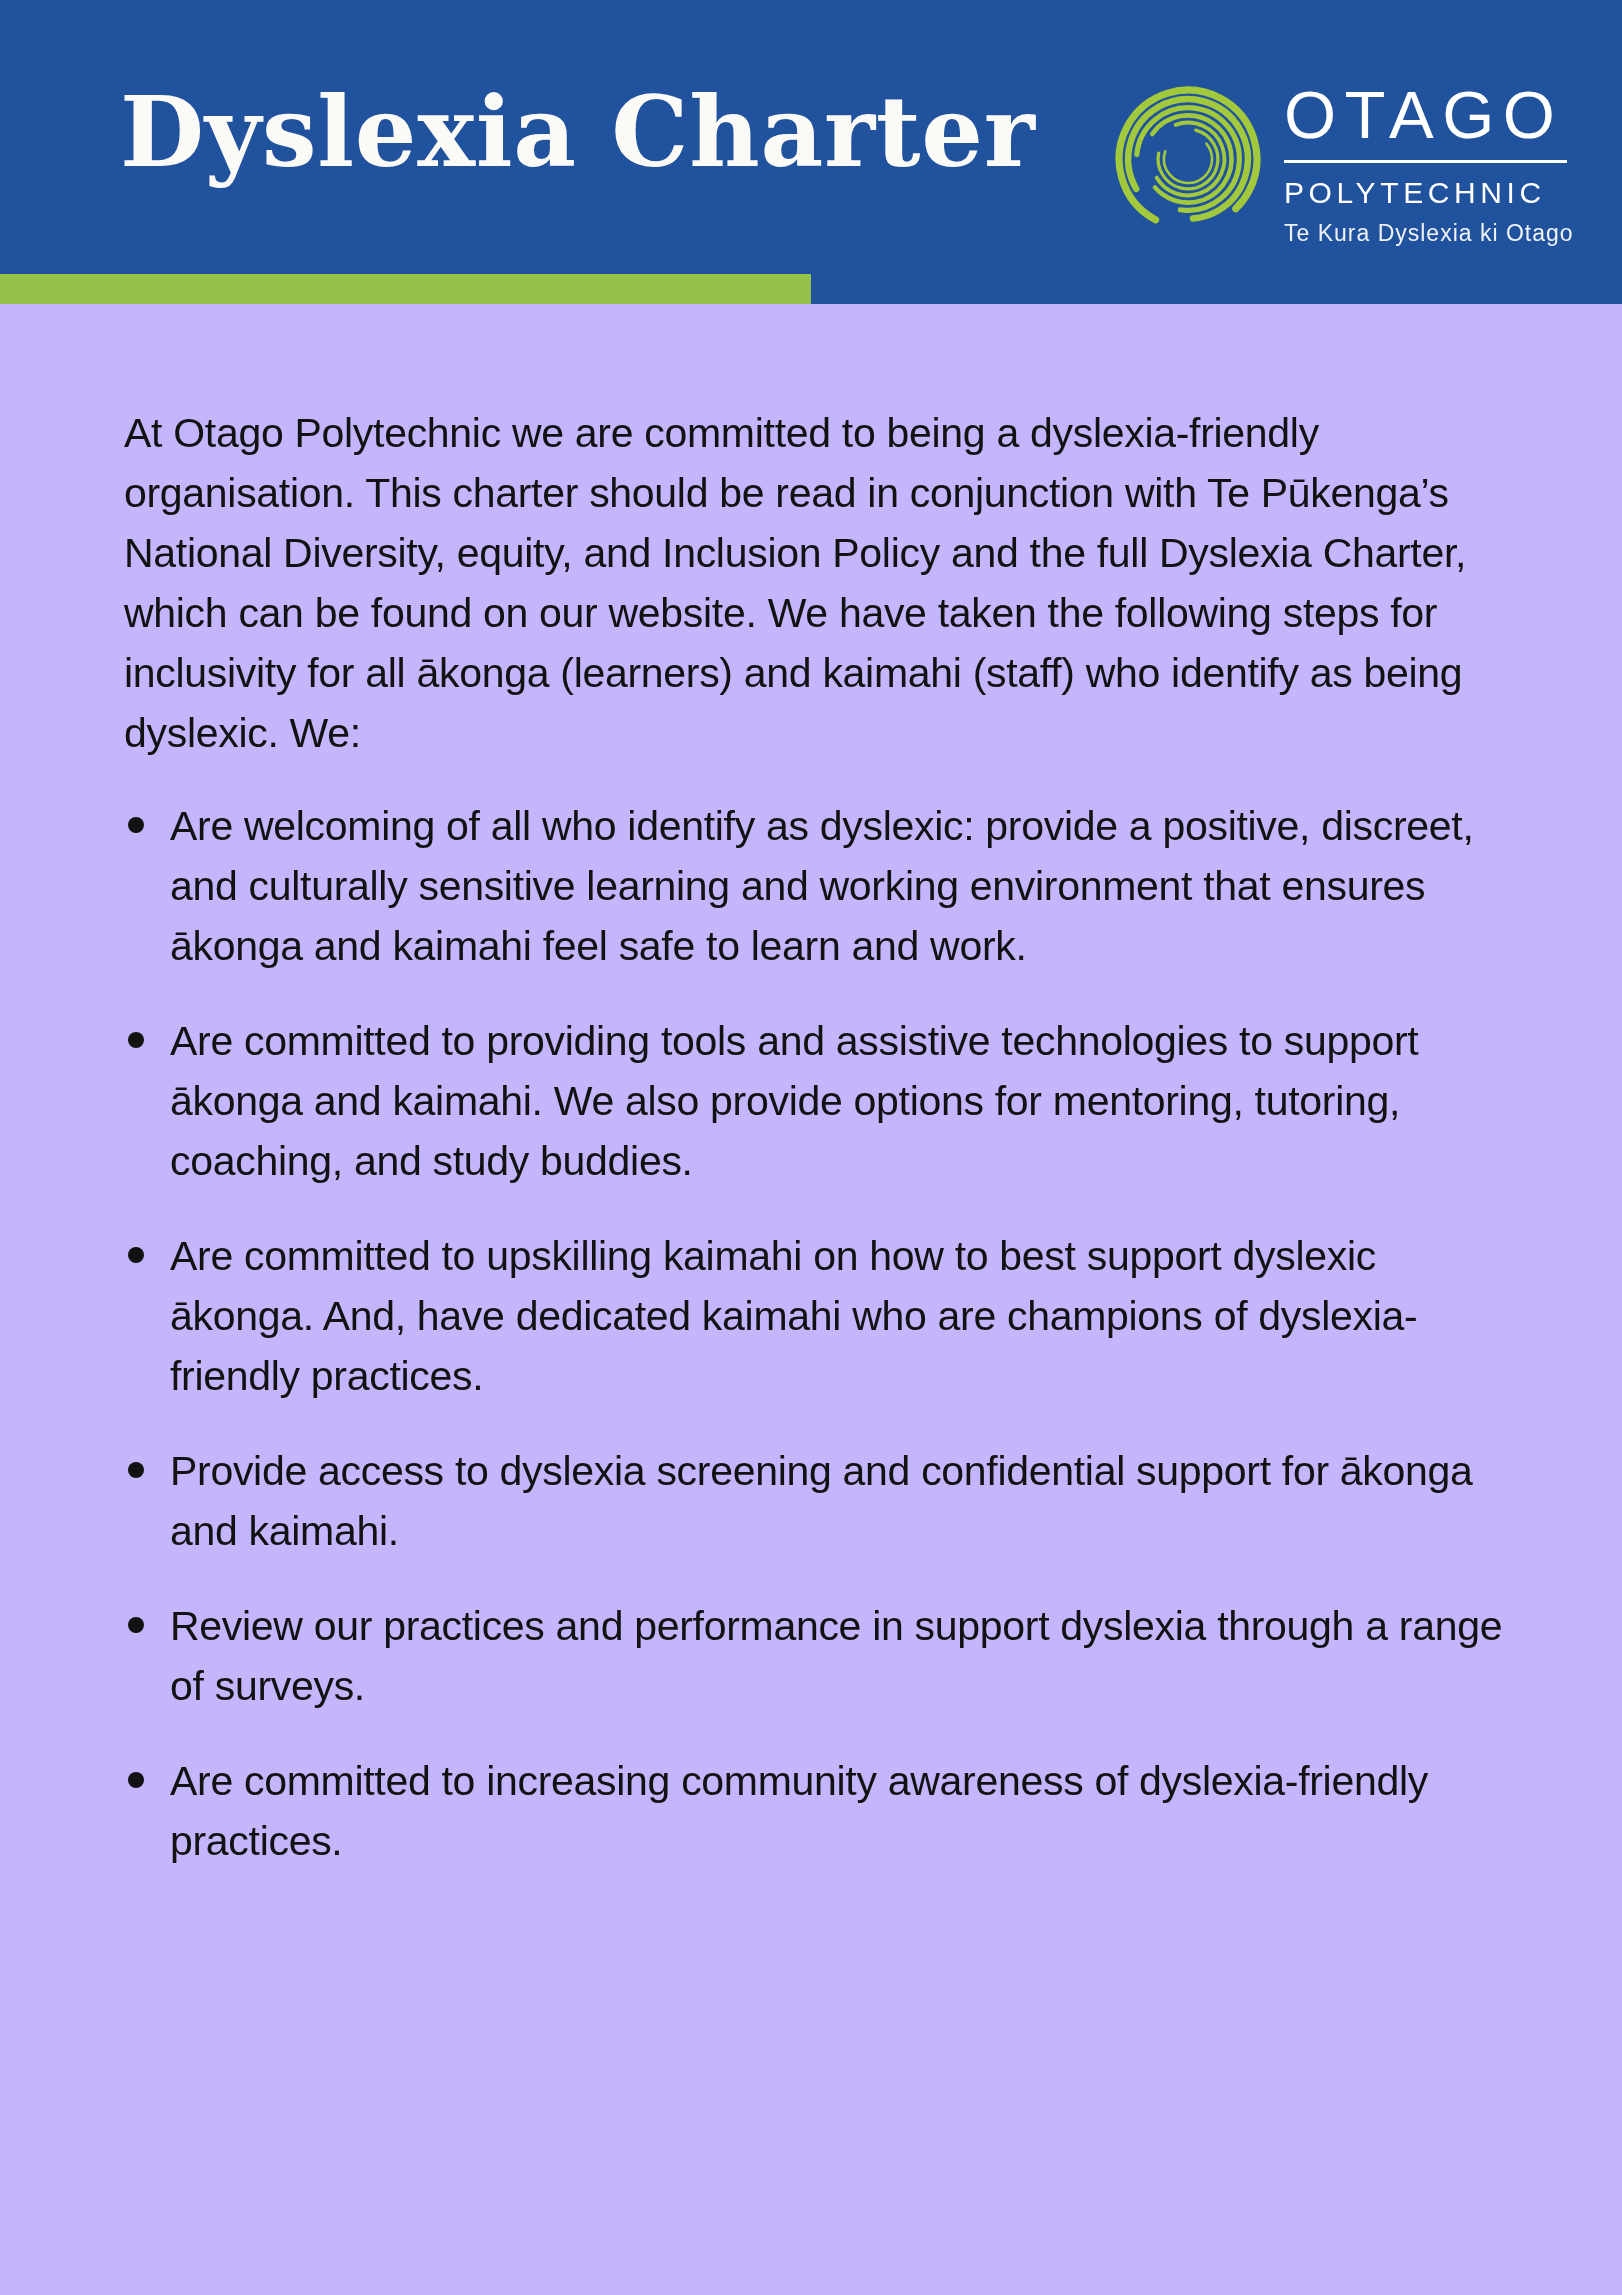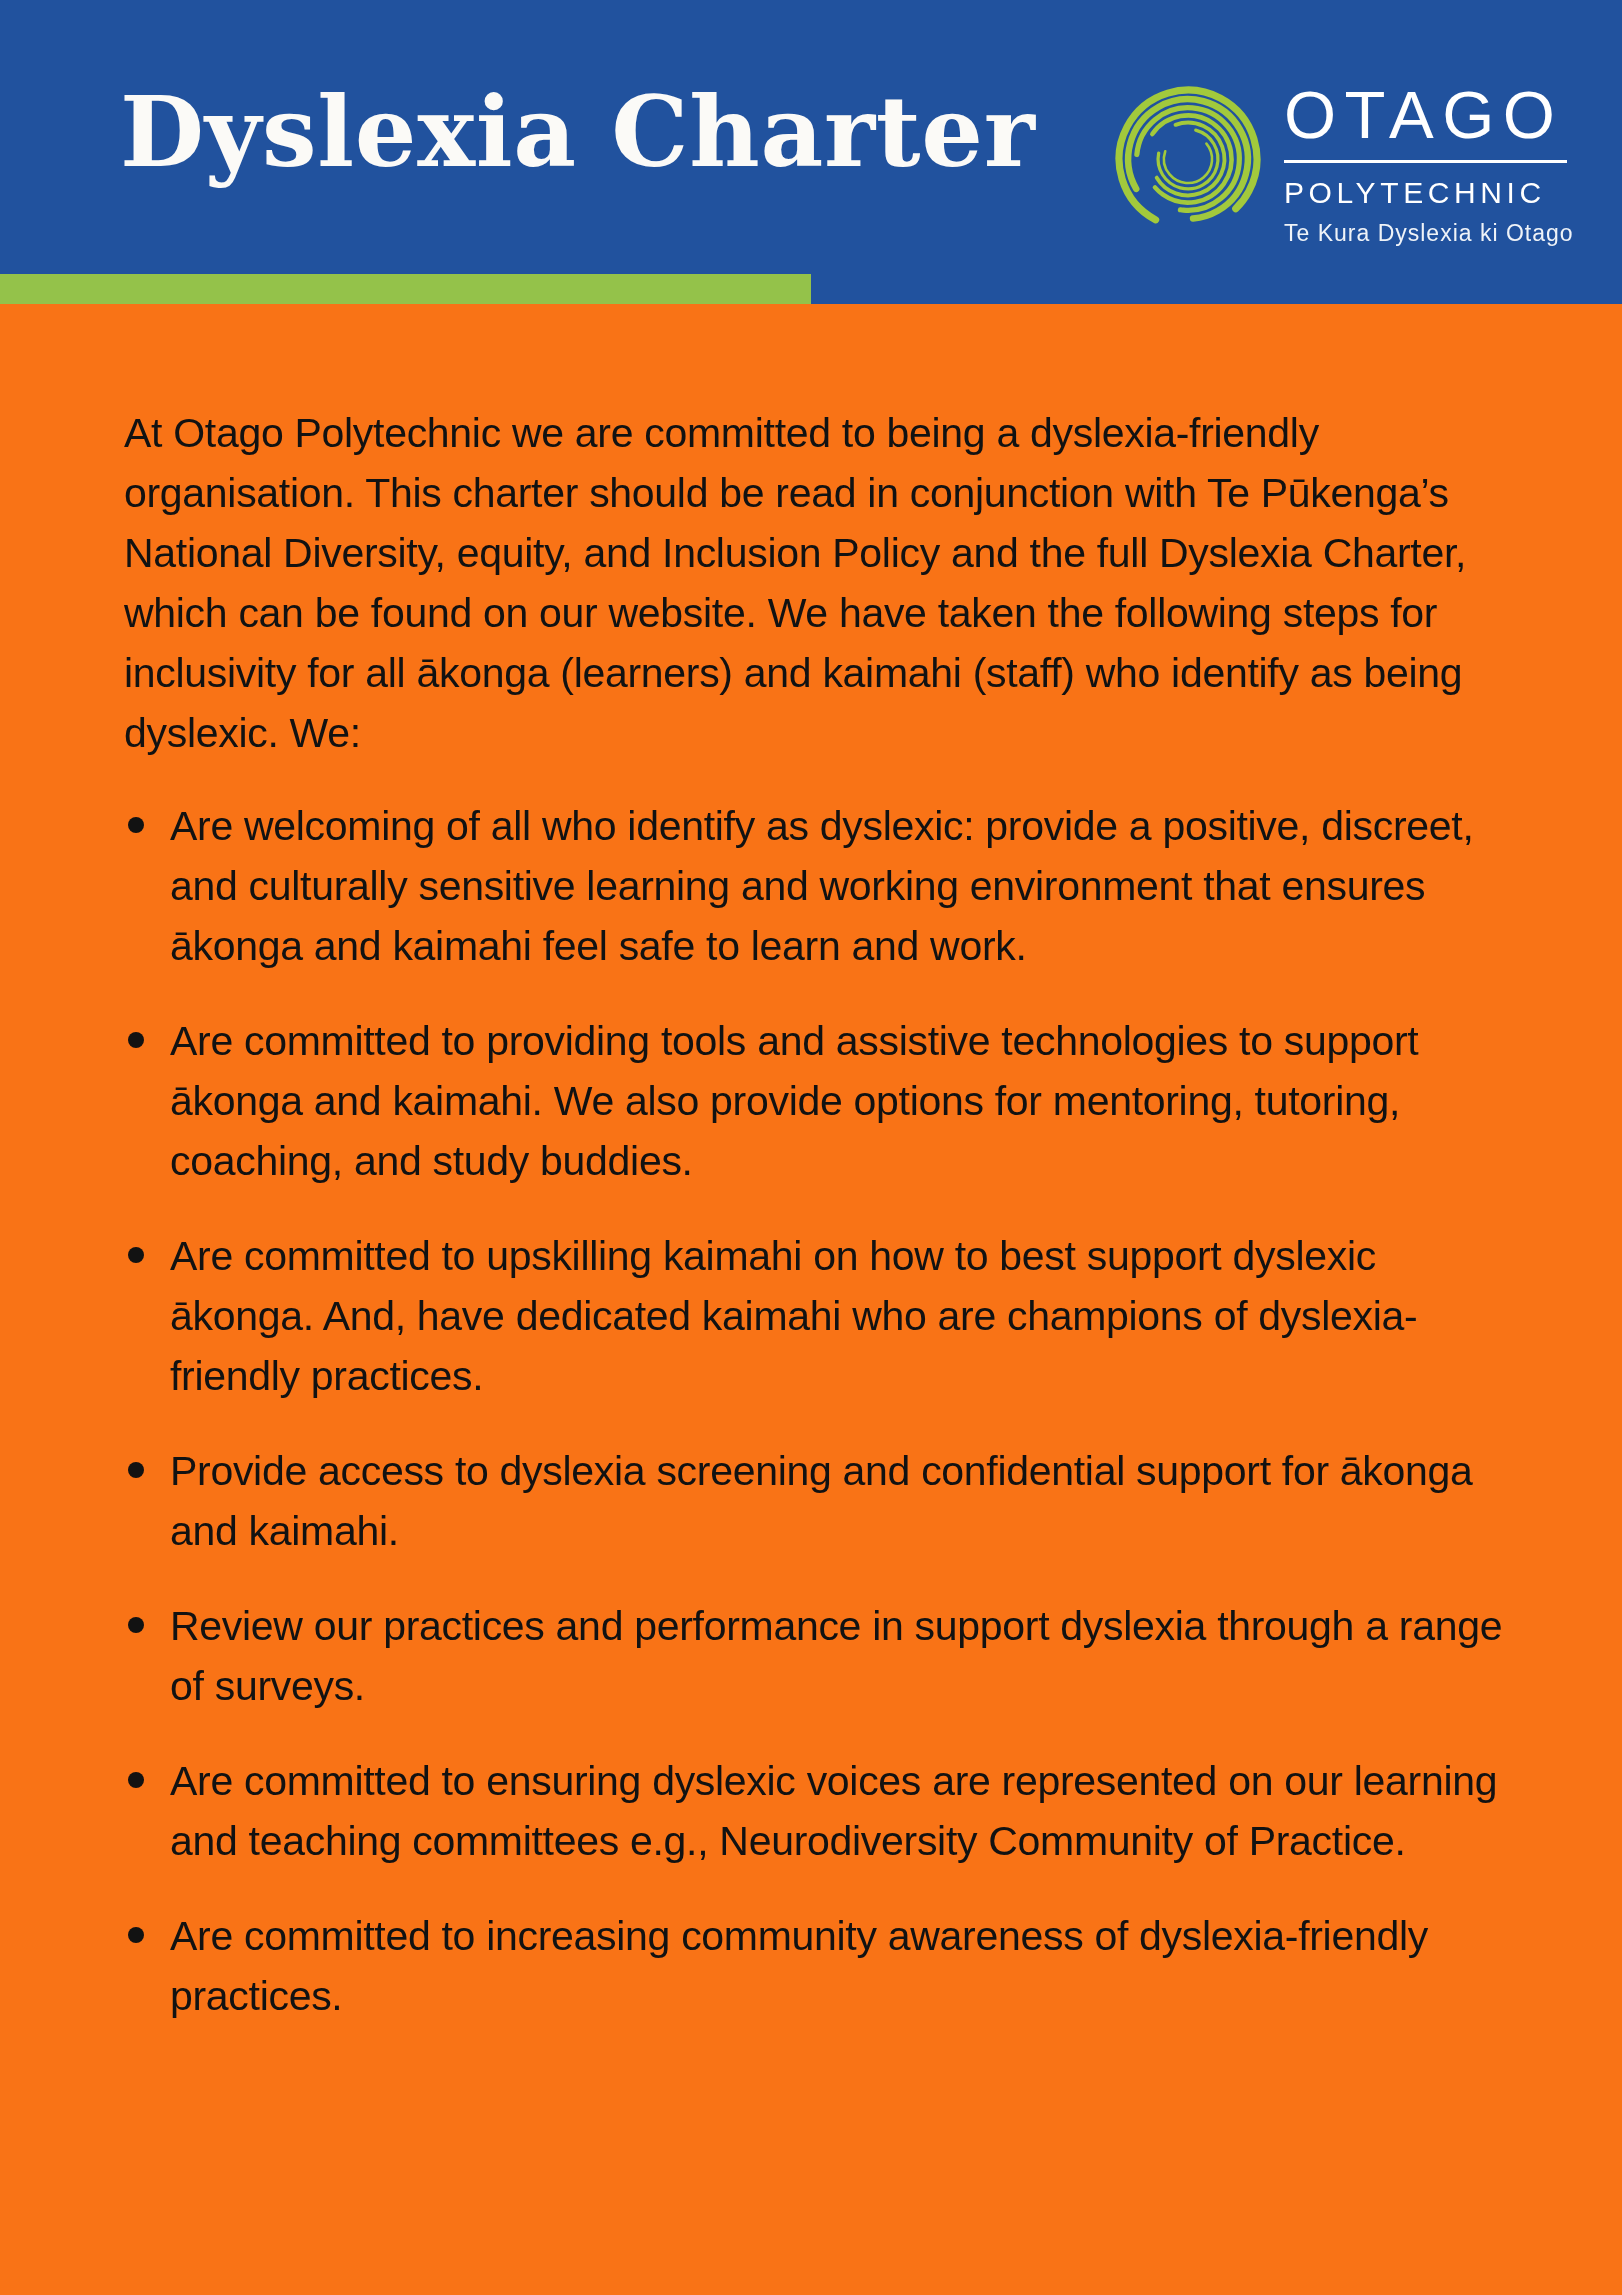--- a/index.html
+++ b/index.html
@@ -5,21 +5,21 @@
 <style>
   html, body { margin: 0; padding: 0; }
   body {
     background: #b9c4d2;
     font-family: "Liberation Sans", sans-serif;
   }
   .page {
     position: relative;
     width: 1623px;
     height: 2295px;
-    background: #f97316;
+    background: #c4b5fd;
     overflow: hidden;
   }
 
   
   .header {
     position: absolute;
     top: 0; left: 0;
     width: 1623px;
     height: 304px;
     background: #21529E;
@@ -176,24 +176,20 @@
   <li>
     <span class="bullet-dot"></span>
     <span>Provide access to dyslexia screening and confidential support for ākonga and kaimahi.</span>
   </li>
 
   <li>
     <span class="bullet-dot"></span>
     <span>Review our practices and performance in support dyslexia through a range of surveys.</span>
   </li>
 
-  <li>
-    <span class="bullet-dot"></span>
-    <span>Are committed to ensuring dyslexic voices are represented on our learning and teaching committees e.g., Neurodiversity Community of Practice.</span>
-  </li>
 
   <li>
     <span class="bullet-dot"></span>
     <span>Are committed to increasing community awareness of dyslexia-friendly practices.</span>
   </li>
 </ul>
   </main>
 
 </div>
 

